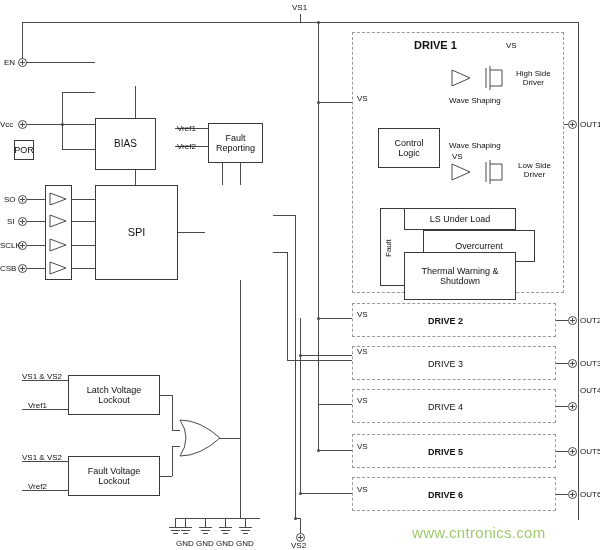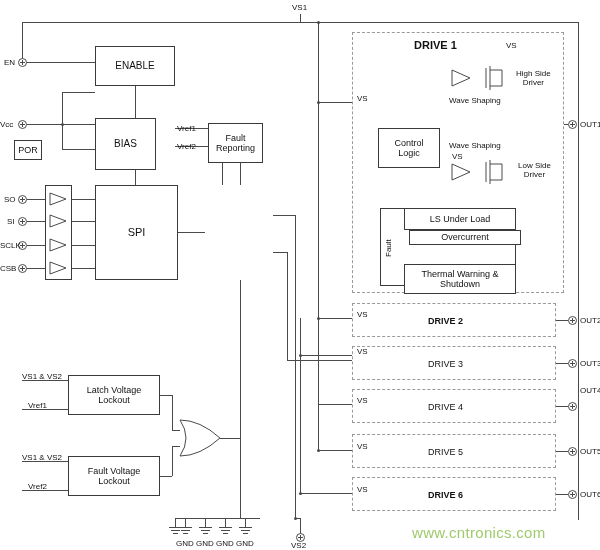--- a/index.html
+++ b/index.html
@@ -183,29 +183,26 @@
   <div class="pin" style="left:568px;top:446.5px"></div>
   <div class="lbl" style="left:580px;top:447px">OUT5</div>
 
   <div class="pin" style="left:568px;top:489.5px"></div>
   <div class="lbl" style="left:580px;top:490px">OUT6</div>
 
   <div class="lbl" style="left:292px;top:3px">VS1</div>
   <div class="pin" style="left:295.5px;top:533px"></div>
   <div class="lbl" style="left:291px;top:541px">VS2</div>
 
-  <div class="box" style="left:95px;top:46px;width:80px;height:40px">
-    <span style="font-size:10px">ENABLE</span>
-  </div>
 
   <div class="box" style="left:95px;top:118px;width:61px;height:52px">
     <span style="font-size:10px">BIAS</span>
   </div>
 
-  <div class="box" style="left:14px;top:140px;width:28px;height:20px">
+  <div class="box" style="left:14px;top:140px;width:20px;height:20px">
     <span style="font-size:9px">POR</span>
   </div>
 
   <div class="box" style="left:208px;top:123px;width:55px;height:40px">
     <span style="white-space:pre-line">Fault
 Reporting</span>
   </div>
 
   <div class="lbl" style="left:177px;top:124px">Vref1</div>
   <div class="lbl" style="left:177px;top:142px">Vref2</div>
@@ -310,42 +307,42 @@
       <line x1="490" y1="180" x2="502" y2="180" stroke="#4a4a4a"></line>
       <line x1="502" y1="164" x2="502" y2="180" stroke="#4a4a4a"></line>
     </g>
   </svg>
 
   <div class="box" style="left:380px;top:208px;width:136px;height:78px;background:#fff"></div>
   <div class="fault-vert" style="left:384px;top:228px;height:40px;width:12px">Fault</div>
   <div class="box" style="left:404px;top:208px;width:112px;height:22px">
     <span>LS Under Load</span>
   </div>
-  <div class="box" style="left:409px;top:230px;width:112px;height:15px">
+  <div class="box" style="left:423px;top:230px;width:112px;height:32px">
     <span>Overcurrent</span>
   </div>
-  <div class="box" style="left:404px;top:264px;width:112px;height:30px">
+  <div class="box" style="left:404px;top:252px;width:112px;height:48px">
     <span style="white-space:pre-line">Thermal Warning &amp;
 Shutdown</span>
   </div>
 
   <div class="dash" style="left:352px;top:303px;width:204px;height:34px"></div>
   <div class="lbl c" style="left:428px;top:316px;font-size:9px;font-weight:bold">DRIVE 2</div>
   <div class="lbl" style="left:357px;top:310px">VS</div>
 
   <div class="dash" style="left:352px;top:346px;width:204px;height:34px"></div>
   <div class="lbl c" style="left:428px;top:359px;font-size:9px;font-weight:normal">DRIVE 3</div>
   <div class="lbl" style="left:357px;top:347px">VS</div>
 
   <div class="dash" style="left:352px;top:389px;width:204px;height:34px"></div>
   <div class="lbl c" style="left:428px;top:402px;font-size:9px;font-weight:normal">DRIVE 4</div>
   <div class="lbl" style="left:357px;top:396px">VS</div>
 
   <div class="dash" style="left:352px;top:434px;width:204px;height:34px"></div>
-  <div class="lbl c" style="left:428px;top:447px;font-size:9px;font-weight:normal">DRIVE 5</div>
+  <div class="lbl c" style="left:428px;top:447px;font-size:9px;font-weight:bold">DRIVE 5</div>
   <div class="lbl" style="left:357px;top:442px">VS</div>
 
   <div class="dash" style="left:352px;top:477px;width:204px;height:34px"></div>
   <div class="lbl c" style="left:428px;top:490px;font-size:9px;font-weight:bold">DRIVE 6</div>
   <div class="lbl" style="left:357px;top:485px">VS</div>
 
   <div class="wm" style="left:412px;top:524px">www.cntronics.com</div>
 
 </div>
 

